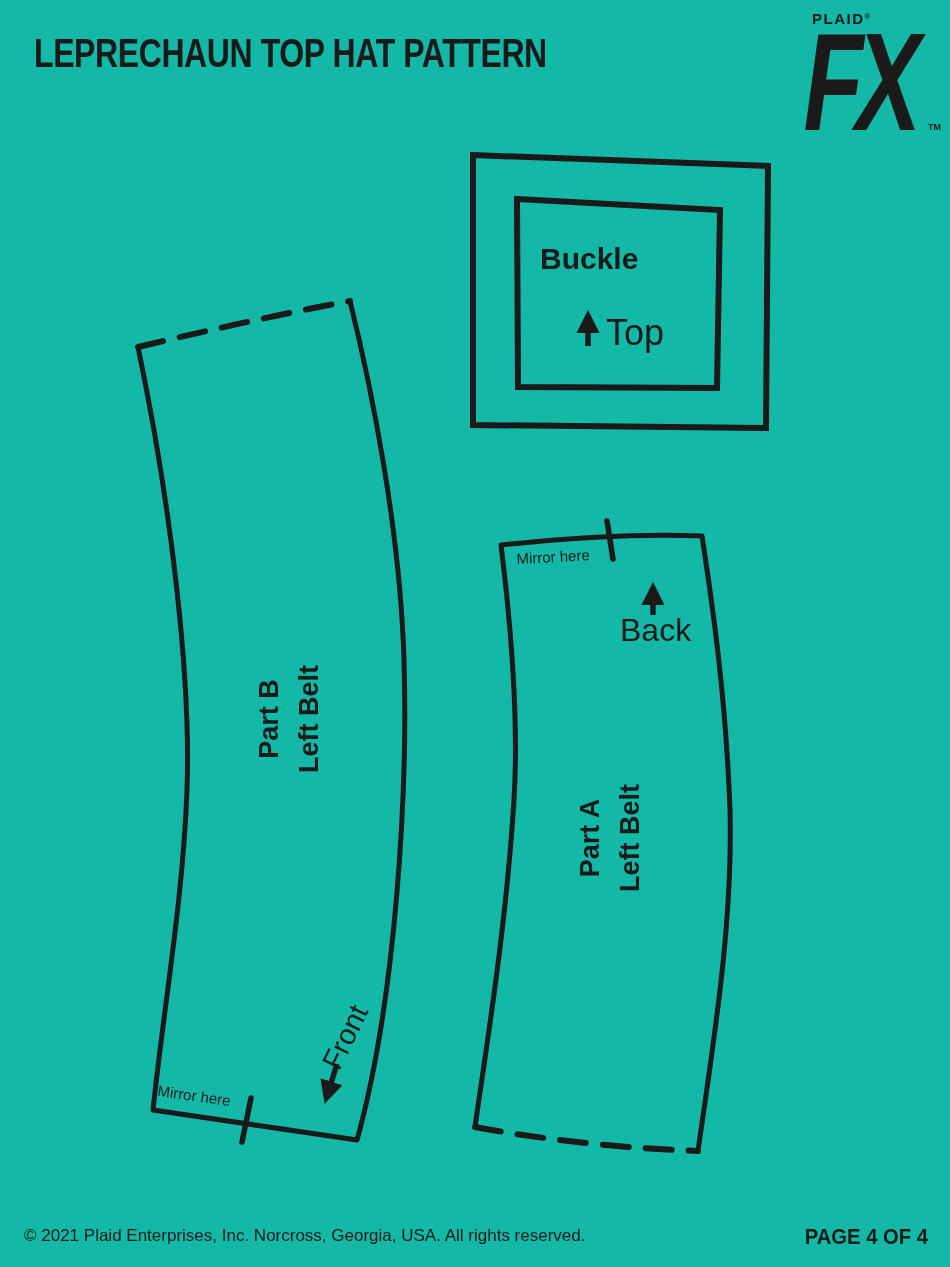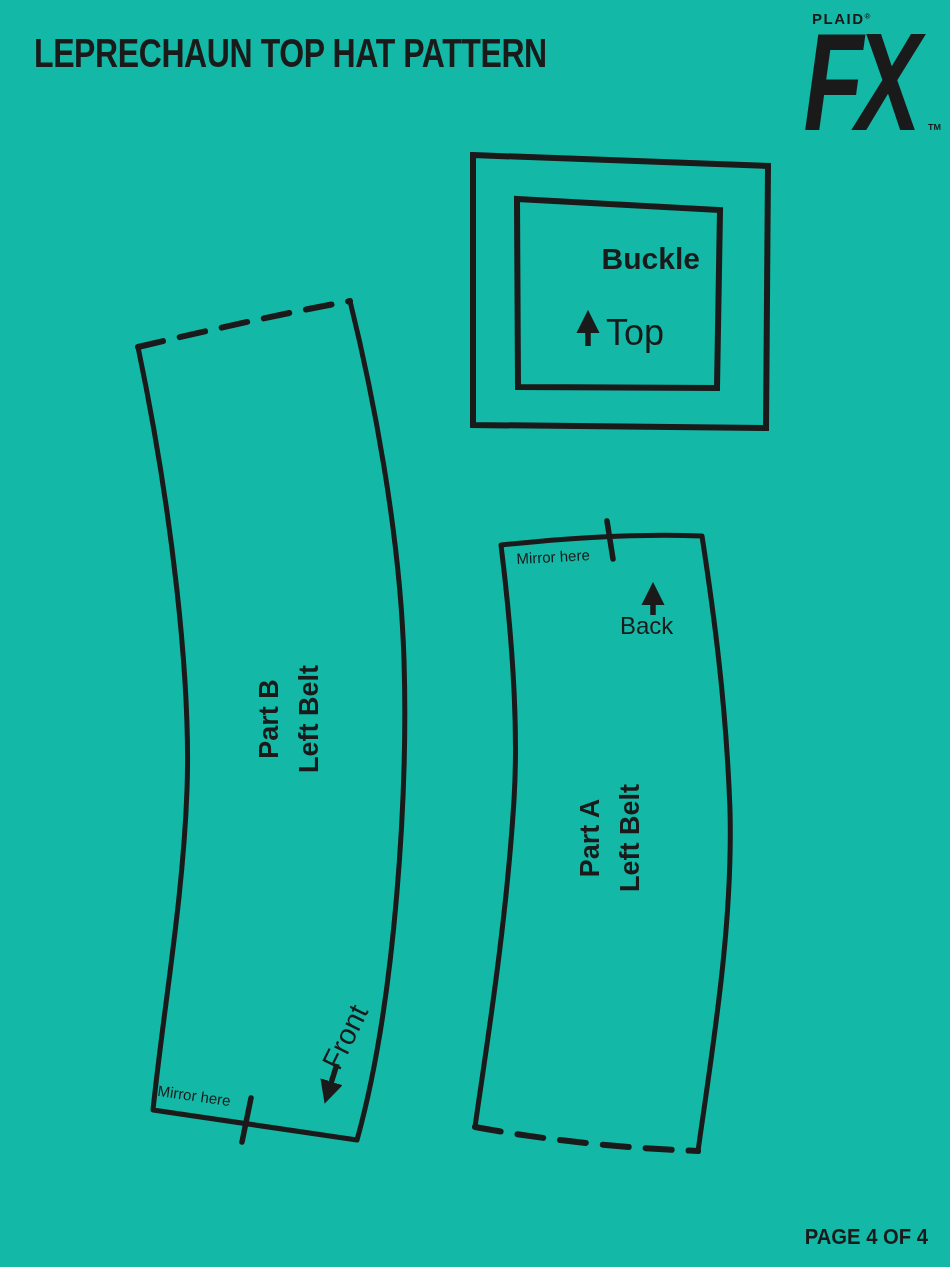--- a/index.html
+++ b/index.html
@@ -18,24 +18,24 @@
   }
 
   .part-label {
     display:flex; flex-direction:column; align-items:center; justify-content:center;
     font-weight:bold; font-size:27px; line-height:40px; text-align:center;
     width:300px; height:82px;
   }
   .part-label.b { left:139px; top:678px; transform:rotate(-90deg); }
   .part-label.a { left:460px; top:797px; transform:rotate(-90deg); }
 
-  .buckle-label { left:540px; top:242px; width:160px; text-align:right;
+  .buckle-label { left:540px; top:242px; width:160px; text-align:left;
                   font-size:30px; font-weight:bold; }
   .top-label  { left:606px; top:312px; font-size:36px; }
-  .back-label { left:620px; top:612px; font-size:24px; }
+  .back-label { left:620px; top:612px; font-size:32px; }
 
   .front-label {
     left:285px; top:1019px; width:120px; height:36px;
     display:flex; align-items:center; justify-content:center;
     font-size:29px; transform:rotate(-64deg);
   }
 
   .mirror { font-size:15px; }
   .mirror.b { left:159px; top:1082px; transform:rotate(8deg); transform-origin:left top; }
   .mirror.a { left:516px; top:550px; transform:rotate(-3deg); transform-origin:left top; }
@@ -106,15 +106,16 @@
   <div class="lbl front-label">Front</div>
   <div class="lbl mirror b">Mirror here</div>
 
   <div class="lbl part-label a">
     <div>Part A</div>
     <div>Left Belt</div>
   </div>
   <div class="lbl back-label">Back</div>
   <div class="lbl mirror a">Mirror here</div>
 
+  <div class="lbl footer-copy">© 2021 Plaid Enterprises, Inc. Norcross, Georgia, USA. All rights reserved.</div>
   <div class="lbl footer-page">PAGE 4 OF 4</div>
 
 </div>
 
 </body></html>

